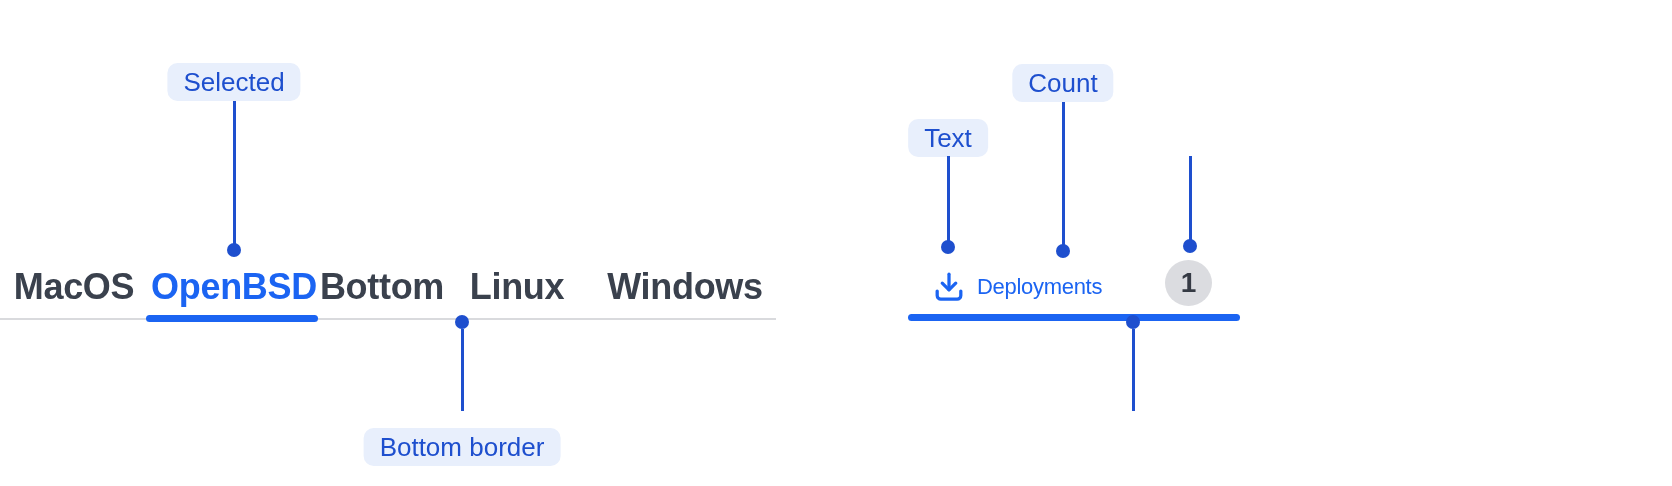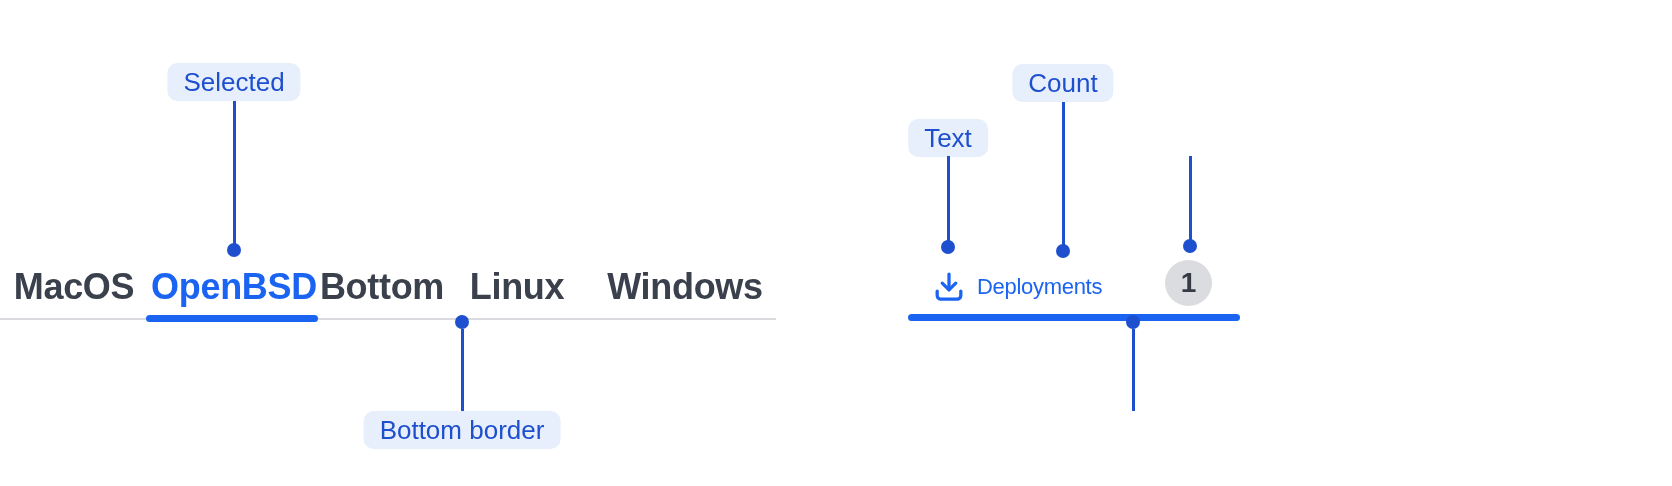--- a/index.html
+++ b/index.html
@@ -77,21 +77,21 @@
     <div class="tabs-border"></div>
     <div class="tab-underline"></div>
   </div>
 
   <div class="pill" style="left:234px;top:63px">Selected</div>
   <div class="conn-line" style="left:233px;top:101px;height:143px"></div>
   <div class="conn-dot" style="left:227px;top:243px"></div>
 
   <div class="conn-dot" style="left:455px;top:315px"></div>
   <div class="conn-line" style="left:461px;top:329px;height:82px"></div>
-  <div class="pill" style="left:462px;top:411px">Bottom border</div>
+  <div class="pill" style="left:462px;top:428px">Bottom border</div>
 
   <div class="anatomy-tab">
     <svg class="dl-icon" viewBox="0 0 32 32" fill="none" stroke="#1B64F2" stroke-width="2.9" stroke-linecap="round" stroke-linejoin="round">
       <path d="M16 5.5 V19"></path>
       <path d="M10 13.5 L16 19.5 L22 13.5"></path>
       <path d="M5.5 20.5 V24.5 A3.2 3.2 0 0 0 8.7 27.7 H23.3 A3.2 3.2 0 0 0 26.5 24.5 V20.5"></path>
     </svg>
     <div class="anatomy-label">Deployments</div>
     <div class="count-badge">
       <span>1</span>

